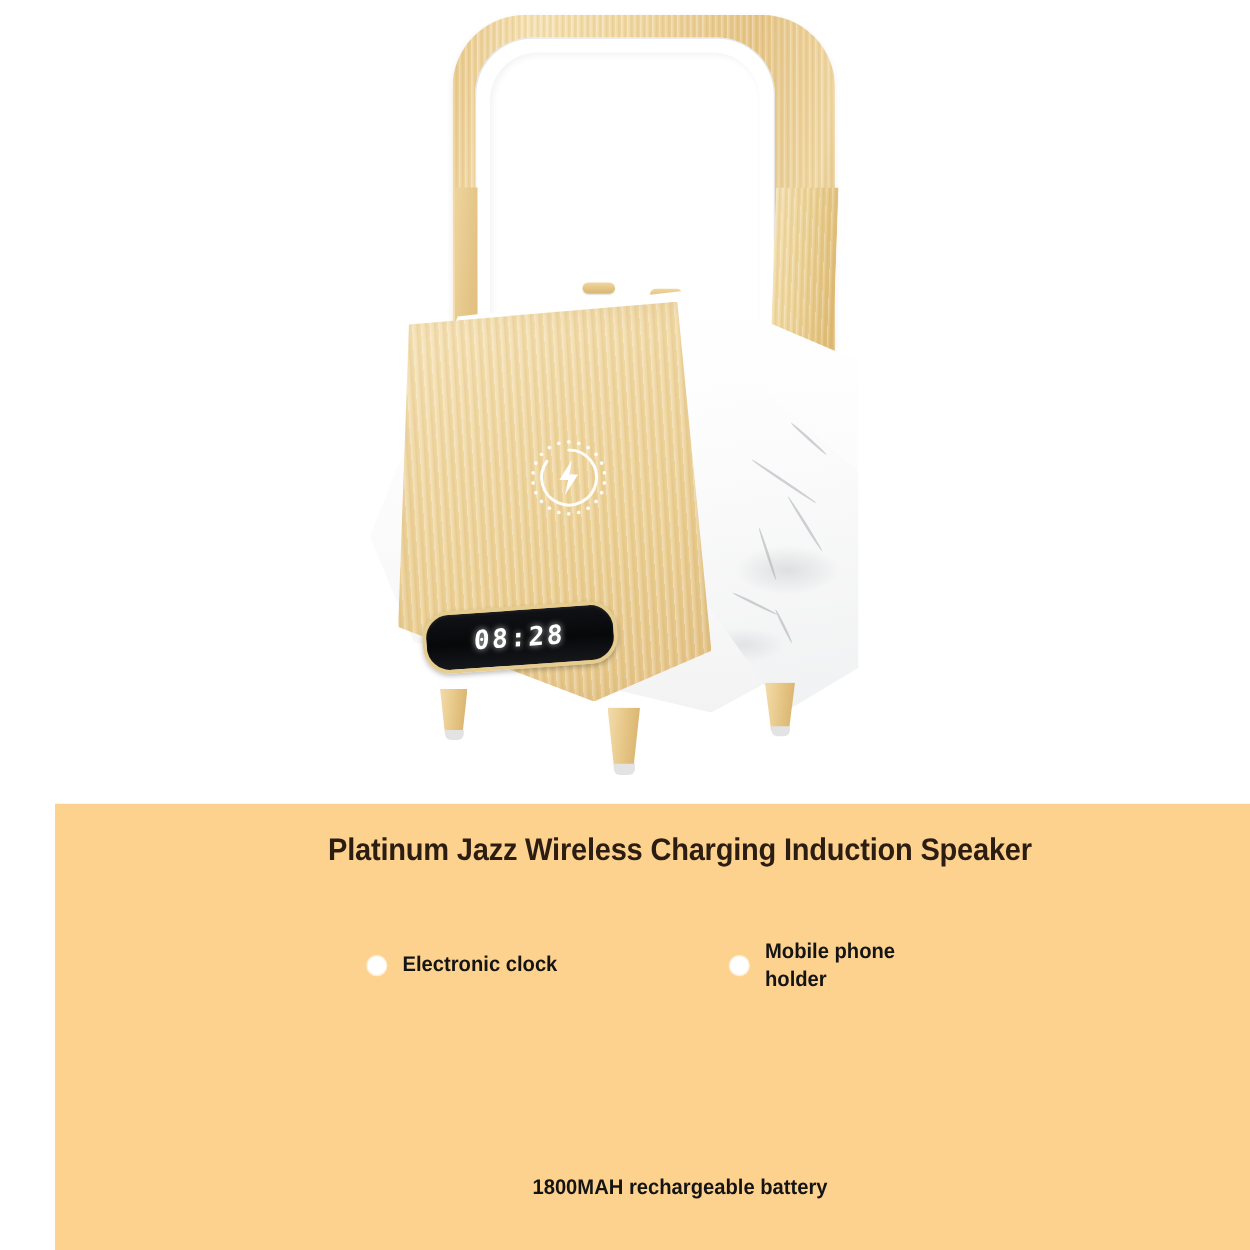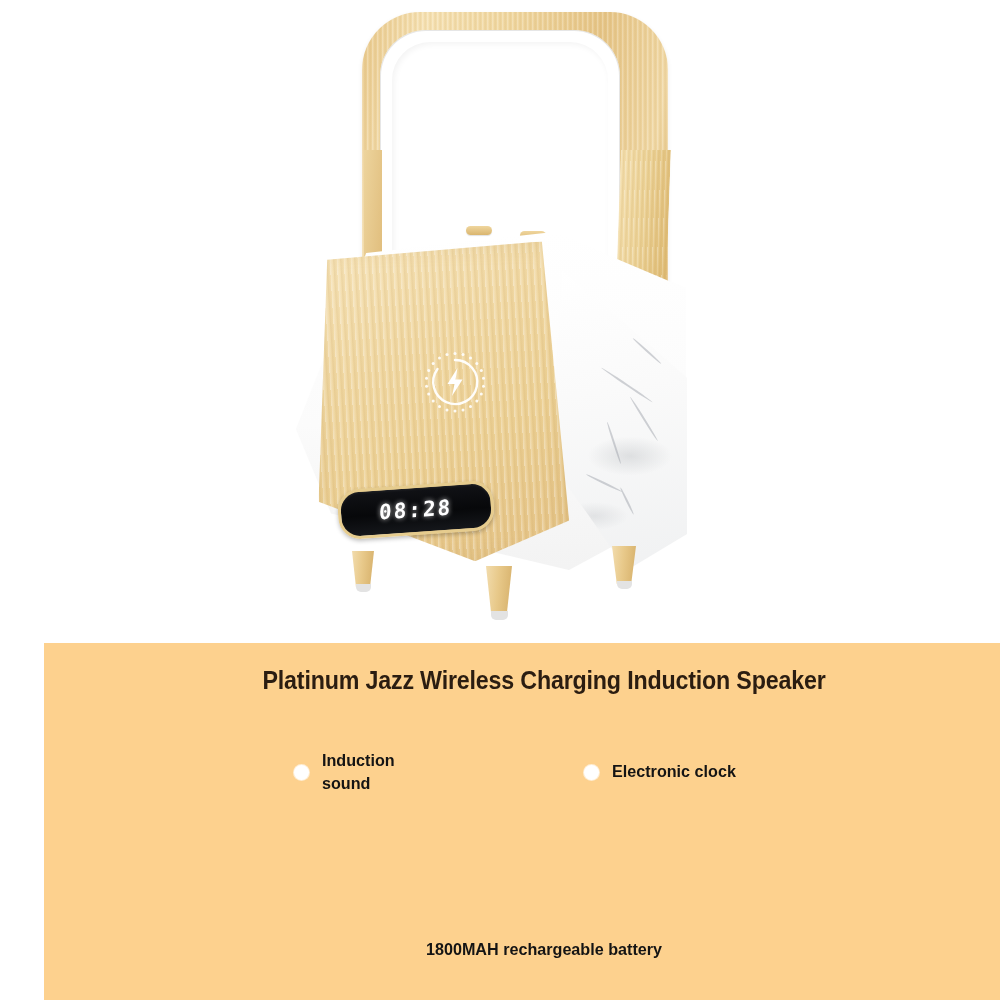--- a/index.html
+++ b/index.html
@@ -284,26 +284,26 @@
     </div>
   </div>
 
   <div class="info">
 
     <div class="info-title">Platinum Jazz Wireless Charging Induction Speaker</div>
 
     <div class="features">
       <div class="feat">
         <span class="dot"></span>
-        <span class="feat-label">Induction
-sound</span>
+        <span class="feat-label">Electronic clock</span>
       </div>
       <div class="feat">
         <span class="dot"></span>
-        <span class="feat-label">Electronic clock</span>
+        <span class="feat-label">Mobile phone
+holder</span>
       </div>
     </div>
 
     <div class="battery">1800MAH rechargeable battery</div>
 
   </div>
 
 </div>
 
 </body></html>

